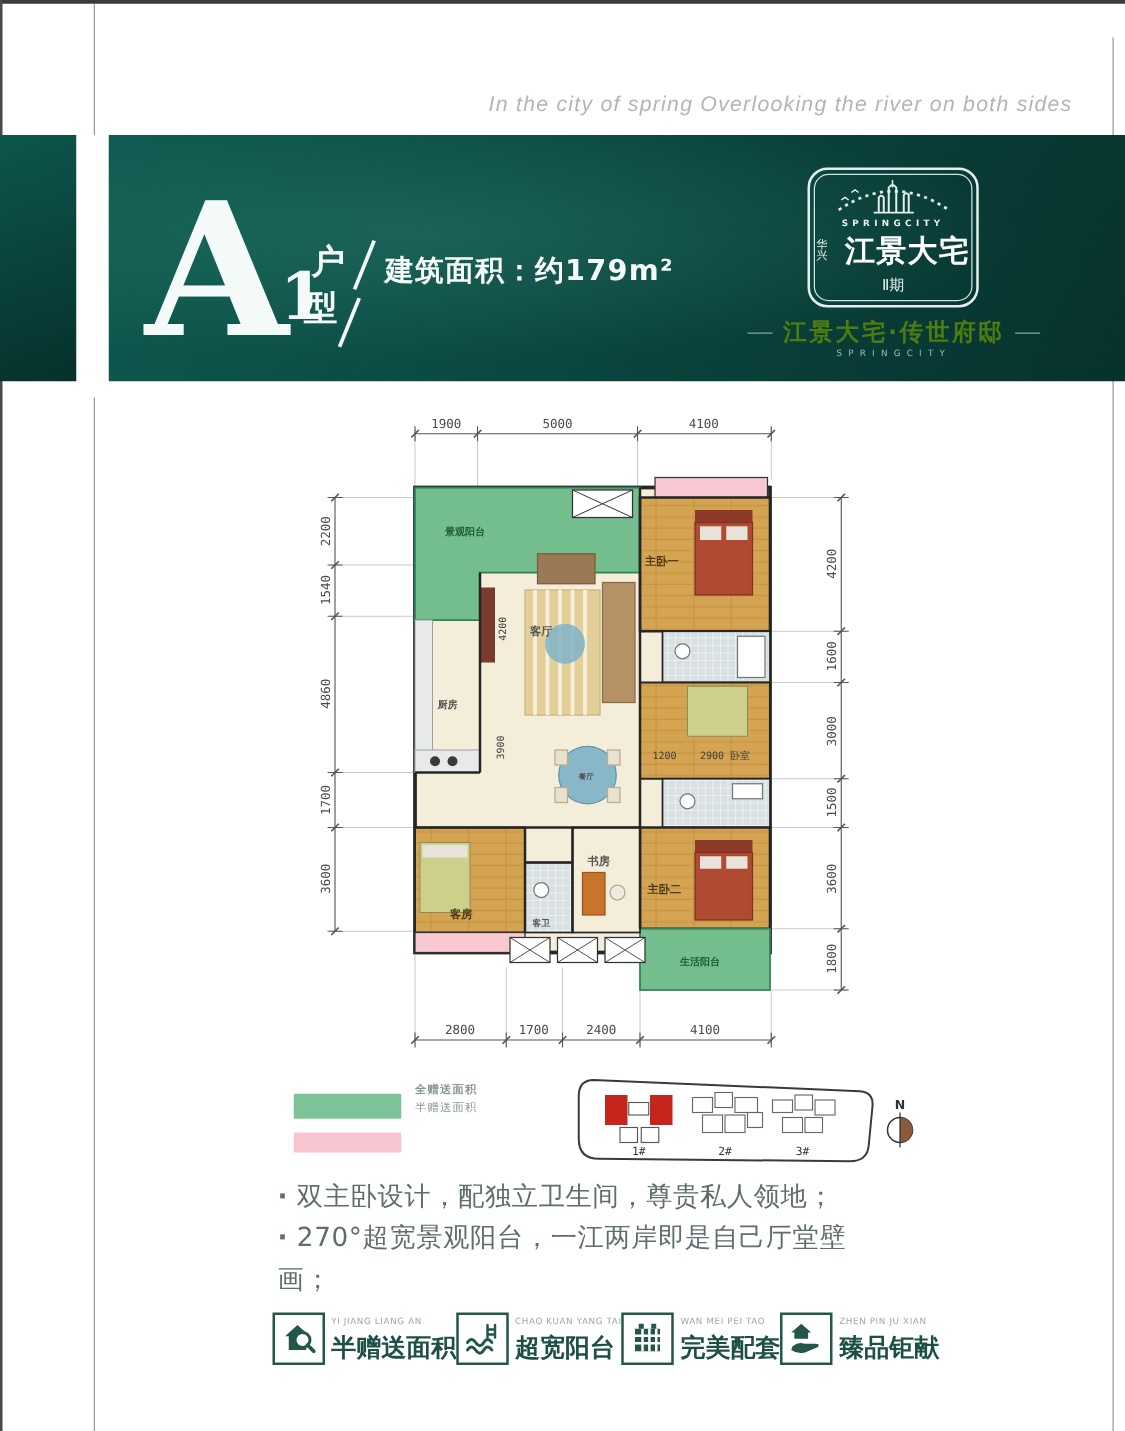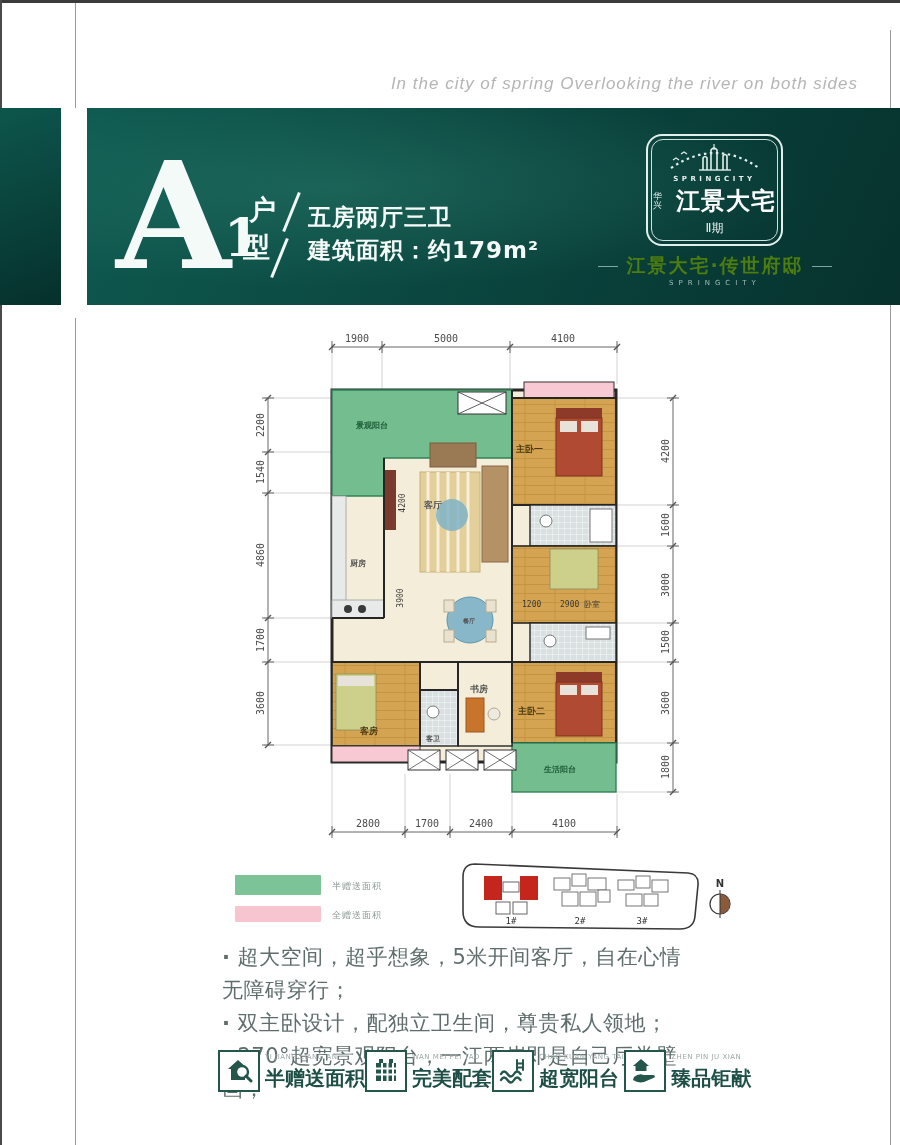--- a/index.html
+++ b/index.html
@@ -61,21 +61,21 @@
 
   .watermark{position:absolute;left:284px;top:516px;font-size:90px;line-height:1.1;font-weight:bold;
     color:#ffffff;letter-spacing:1px;white-space:nowrap;z-index:5;}
 
   
   .sw{position:absolute;border-radius:1px;}
   .sw.green{left:235px;top:875px;width:86px;height:20px;background:#7cc497;}
   .sw.pink{left:235px;top:906px;width:86px;height:16px;background:#f6c5cf;}
   .sw-label{position:absolute;left:332px;font-size:9px;color:#8a9894;letter-spacing:1px;}
   .sw-label.l1{top:880px;}
-  .sw-label.l2{top:909px;}
+  .sw-label.l2{top:865px;font-weight:bold;}
 
   #site-svg{position:absolute;left:455px;top:858px;}
   .bnum{font-size:9px;fill:#333;font-family:"DejaVu Sans Mono","Liberation Mono",monospace;}
 
   
   .bullets{position:absolute;left:222px;top:941px;width:480px;margin:0;padding:0;list-style:none;}
   .bullets li{font-size:21px;color:#5f6d6d;line-height:33px;letter-spacing:0.5px;}
   .bullets li::before{content:"·";font-weight:bold;margin-right:7px;}
 
   
@@ -102,21 +102,20 @@
 
   <div class="banner-side"></div>
   <div class="banner-main"></div>
   <div class="big-a">A</div>
   <div class="big-one">1</div>
   <div class="hu">户</div>
   <div class="xing">型</div>
   <div class="slash s1"></div>
   <div class="slash s2"></div>
   <div class="desc">
-    <div>五房两厅三卫</div>
     <div>建筑面积：约179m²</div>
   </div>
 
   <div class="logo-box">
     <svg width="112" height="38" viewBox="0 0 112 38">
       <path d="M12,32 Q56,2 100,32" fill="none" stroke="#e2efec" stroke-width="2.2" stroke-dasharray="2.5 3.5"></path>
       <path d="M14,24 l3,-2 l3,2 M22,18 l3,-2 l3,2" fill="none" stroke="#e2efec" stroke-width="1.2"></path>
       <path d="M44,34 V22 q2,-3 4,0 V34 M52,34 V14 q3,-4 6,0 V34 M64,34 V20 q2,-3 4,0 V34" fill="none" stroke="#e2efec" stroke-width="1.6"></path>
       <path d="M55,14 V8" stroke="#e2efec" stroke-width="1.2"></path>
       <path d="M40,34 H72" stroke="#e2efec" stroke-width="1.4"></path>
@@ -326,69 +325,68 @@
     <text class="bnum" x="642" y="924" text-anchor="middle">3#</text>
     <g>
       <text x="720" y="887" text-anchor="middle" font-size="10" font-weight="bold" fill="#333">N</text>
       <circle cx="720" cy="904" r="10" fill="#fff" stroke="#333" stroke-width="1.2"></circle>
       <path d="M720,894 a10,10 0 0 1 0,20 Z" fill="#8a5a3a"></path>
       <path d="M720,890 V918" stroke="#333" stroke-width="1"></path>
     </g>
   </svg>
 
   <ul class="bullets">
-    <li>超大空间，超乎想象，5米开间客厅，自在心情无障碍穿行；</li>
     <li>双主卧设计，配独立卫生间，尊贵私人领地；</li>
     <li>270°超宽景观阳台，一江两岸即是自己厅堂壁画；</li>
   </ul>
 
   <div class="features">
     <div class="feature">
       <div class="fbox">
         <svg width="28" height="28" viewBox="0 0 28 28">
           <path d="M3,12 L13,3 L23,12 L20,12 L20,23 L6,23 L6,12 Z" fill="#24564c"></path>
           <circle cx="17" cy="15" r="6" fill="#ffffff" stroke="#24564c" stroke-width="2.4"></circle>
           <path d="M21,19 L26,24" stroke="#24564c" stroke-width="3" stroke-linecap="round"></path>
         </svg>
       </div>
       <div class="ftext">
         <span class="fen">YI JIANG LIANG AN</span>
         <span class="fzh">半赠送面积</span>
+      </div>
+    </div>
+    <div class="feature">
+      <div class="fbox">
+        <svg width="28" height="28" viewBox="0 0 28 28">
+          <path d="M2,17 q3,-5 6.5,0 t6.5,0 t6.5,0 M2,23 q3,-5 6.5,0 t6.5,0 t6.5,0" fill="none" stroke="#24564c" stroke-width="2.4" stroke-linecap="round"></path>
+          <path d="M18,3 V13 M24,3 V13 M18,6.5 H24 M18,10.5 H24" stroke="#24564c" stroke-width="2" stroke-linecap="round"></path>
+        </svg>
+      </div>
+      <div class="ftext">
+        <span class="fen">CHAO KUAN YANG TAI</span>
+        <span class="fzh">超宽阳台</span>
       </div>
     </div>
     <div class="feature">
       <div class="fbox">
         <svg width="28" height="28" viewBox="0 0 28 28">
           <rect x="4" y="6" width="20" height="18" fill="#24564c"></rect>
           <path d="M10,6 V24 M15.5,6 V24 M21,6 V24" stroke="#ffffff" stroke-width="2"></path>
           <path d="M4,11.5 H24 M4,17.5 H24" stroke="#ffffff" stroke-width="2"></path>
           <rect x="7" y="2" width="4" height="4" fill="#24564c"></rect>
           <rect x="17" y="2" width="4" height="4" fill="#24564c"></rect>
         </svg>
       </div>
       <div class="ftext">
         <span class="fen">WAN MEI PEI TAO</span>
         <span class="fzh">完美配套</span>
       </div>
     </div>
     <div class="feature">
       <div class="fbox">
         <svg width="28" height="28" viewBox="0 0 28 28">
-          <path d="M2,17 q3,-5 6.5,0 t6.5,0 t6.5,0 M2,23 q3,-5 6.5,0 t6.5,0 t6.5,0" fill="none" stroke="#24564c" stroke-width="2.4" stroke-linecap="round"></path>
-          <path d="M18,3 V13 M24,3 V13 M18,6.5 H24 M18,10.5 H24" stroke="#24564c" stroke-width="2" stroke-linecap="round"></path>
-        </svg>
-      </div>
-      <div class="ftext">
-        <span class="fen">CHAO KUAN YANG TAI</span>
-        <span class="fzh">超宽阳台</span>
-      </div>
-    </div>
-    <div class="feature">
-      <div class="fbox">
-        <svg width="28" height="28" viewBox="0 0 28 28">
           <path d="M10,2 L18,9 H15.5 V14 H4.5 V9 H2 Z" fill="#24564c"></path>
           <path d="M3,20 Q8,16 12.5,18 L21.5,18 Q25,18 23.5,20.5 L13,25 Q7,26.5 2,23 Z" fill="#24564c"></path>
         </svg>
       </div>
       <div class="ftext">
         <span class="fen">ZHEN PIN JU XIAN</span>
         <span class="fzh">臻品钜献</span>
       </div>
     </div>
   </div>

